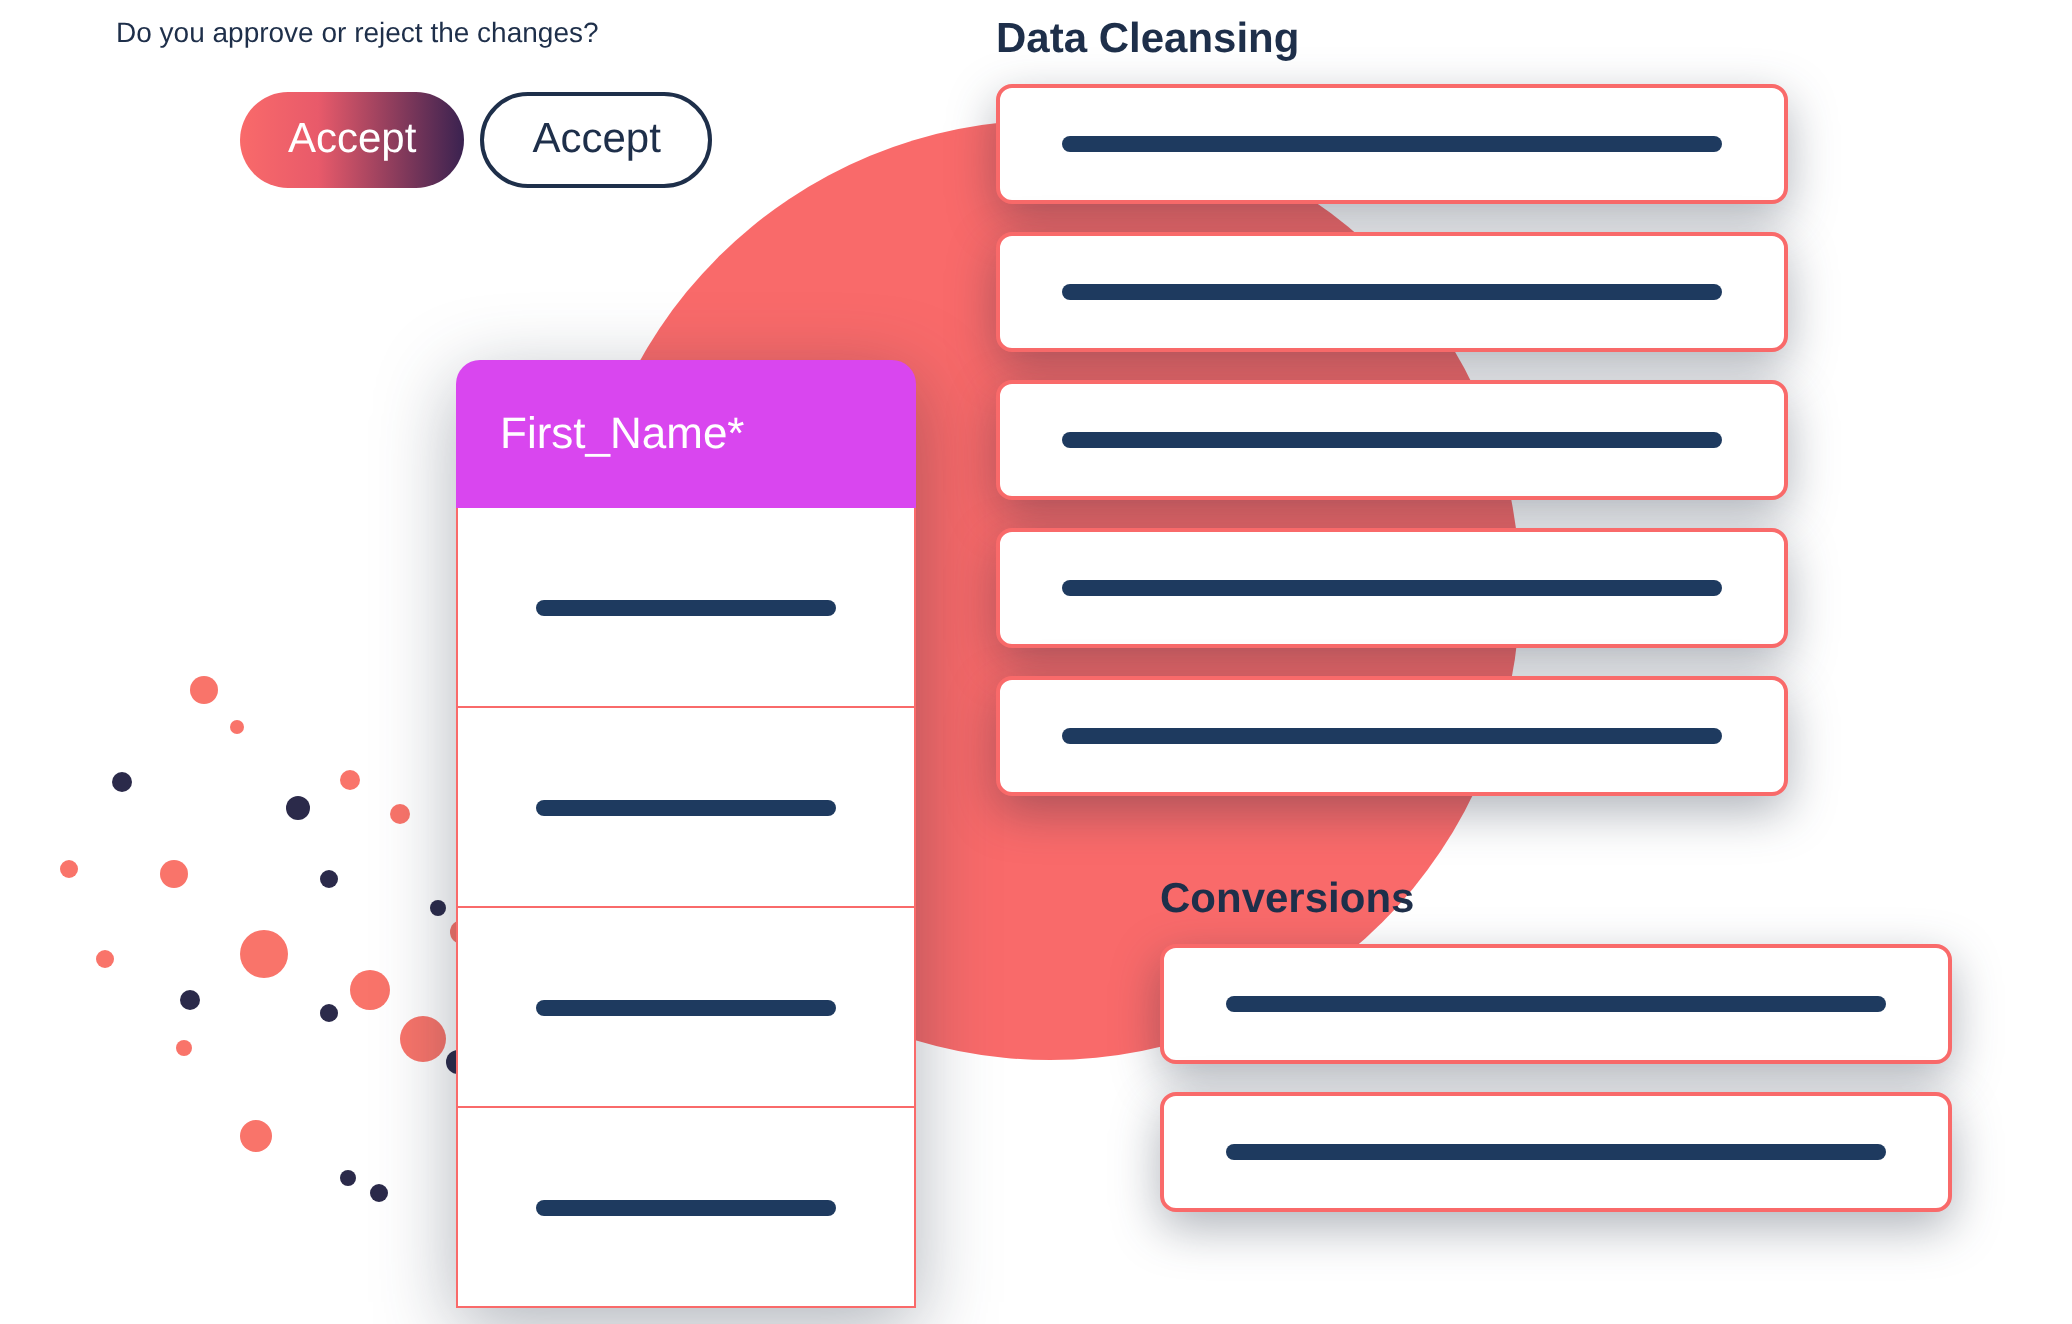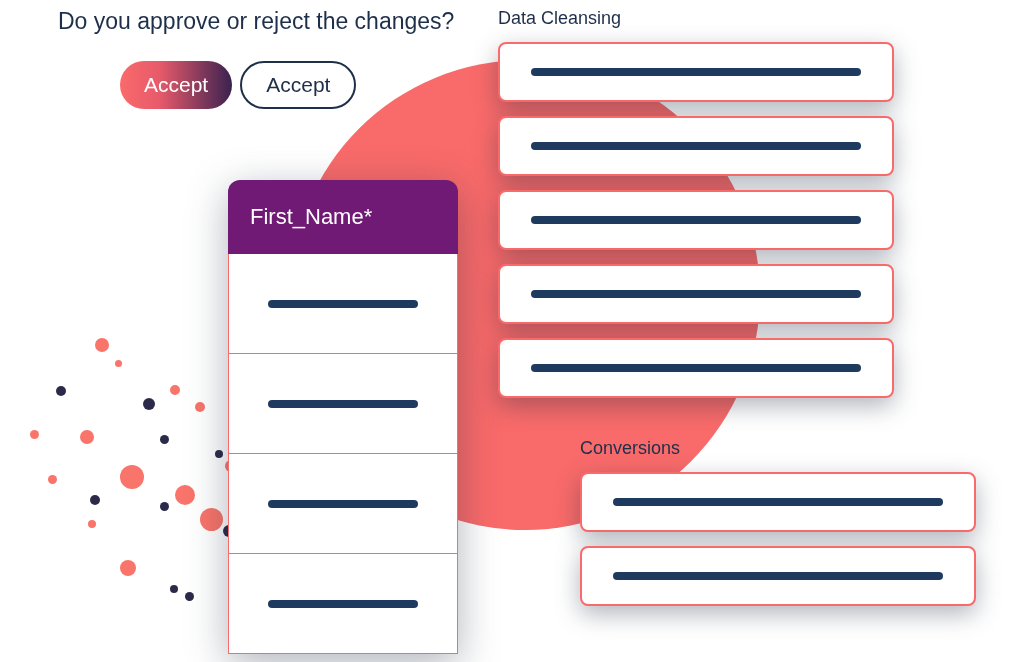--- a/index.html
+++ b/index.html
@@ -20,30 +20,30 @@
     height: 470px;
     border-radius: 50%;
     background: #f96a6a;
     z-index: 1;
   }
 
   .prompt-text {
     position: absolute;
     left: 58px;
     top: 8px;
-    font-size: 23px;
+    font-size: 14px;
     color: #1e2f4a;
     font-weight: 400;
     z-index: 5;
   }
 
   .button-group {
     position: absolute;
     left: 120px;
-    top: 61px;
+    top: 46px;
     display: flex;
     gap: 8px;
     z-index: 5;
     justify-content: center;
   }
   .pill-btn {
     height: 48px;
     padding: 0 24px;
     border-radius: 24px;
     font-size: 21px;
@@ -59,40 +59,40 @@
     color: #ffffff;
   }
   .reject-btn {
     background: #ffffff;
     color: #1e2f4a;
     border: 2px solid #1e2f4a;
   }
 
   .section-label {
     position: absolute;
-    font-size: 18px;
+    font-size: 21px;
     color: #1e2f4a;
-    font-weight: 400;
+    font-weight: 700;
     z-index: 5;
   }
   .label-cleansing { left: 498px; top: 8px; }
   .label-conversions { left: 580px; top: 438px; text-align: right; }
 
   
   .col-card {
     position: absolute;
     left: 228px;
     top: 180px;
     width: 230px;
     z-index: 3;
     filter: drop-shadow(0 10px 20px rgba(30,40,60,0.35));
   }
   .col-header {
     height: 74px;
-    background: #701a75;
+    background: #d946ef;
     color: #ffffff;
     font-size: 22px;
     display: flex;
     align-items: center;
     padding-left: 22px;
     border-top-left-radius: 12px;
     border-top-right-radius: 12px;
   }
   .col-cell {
     height: 100px;

